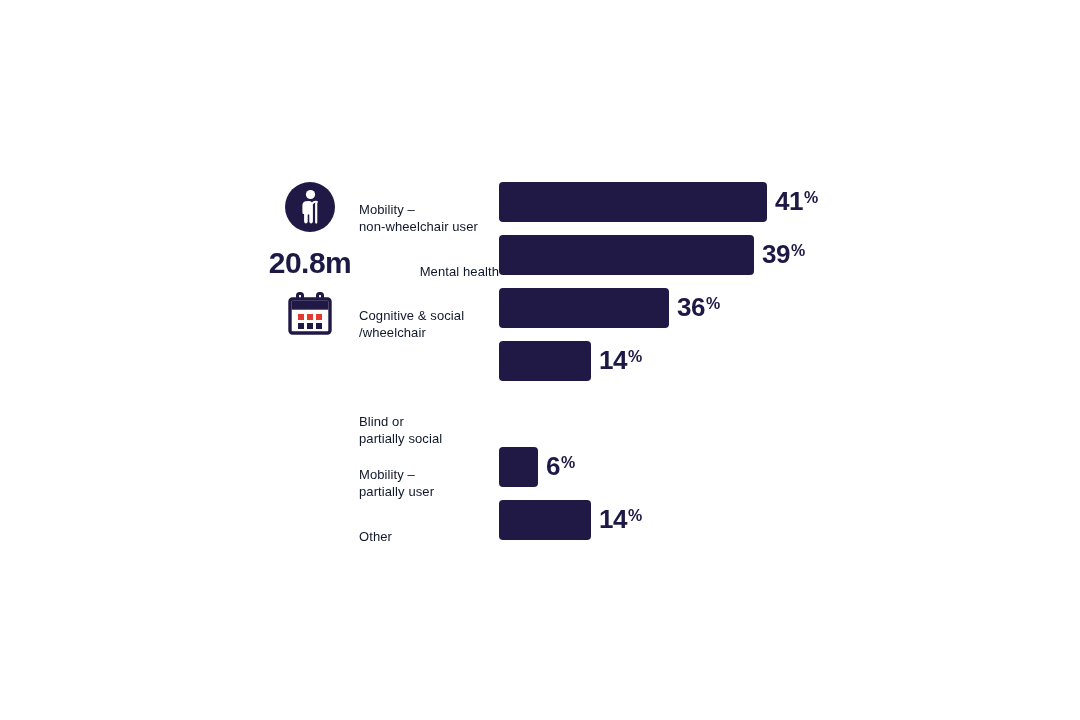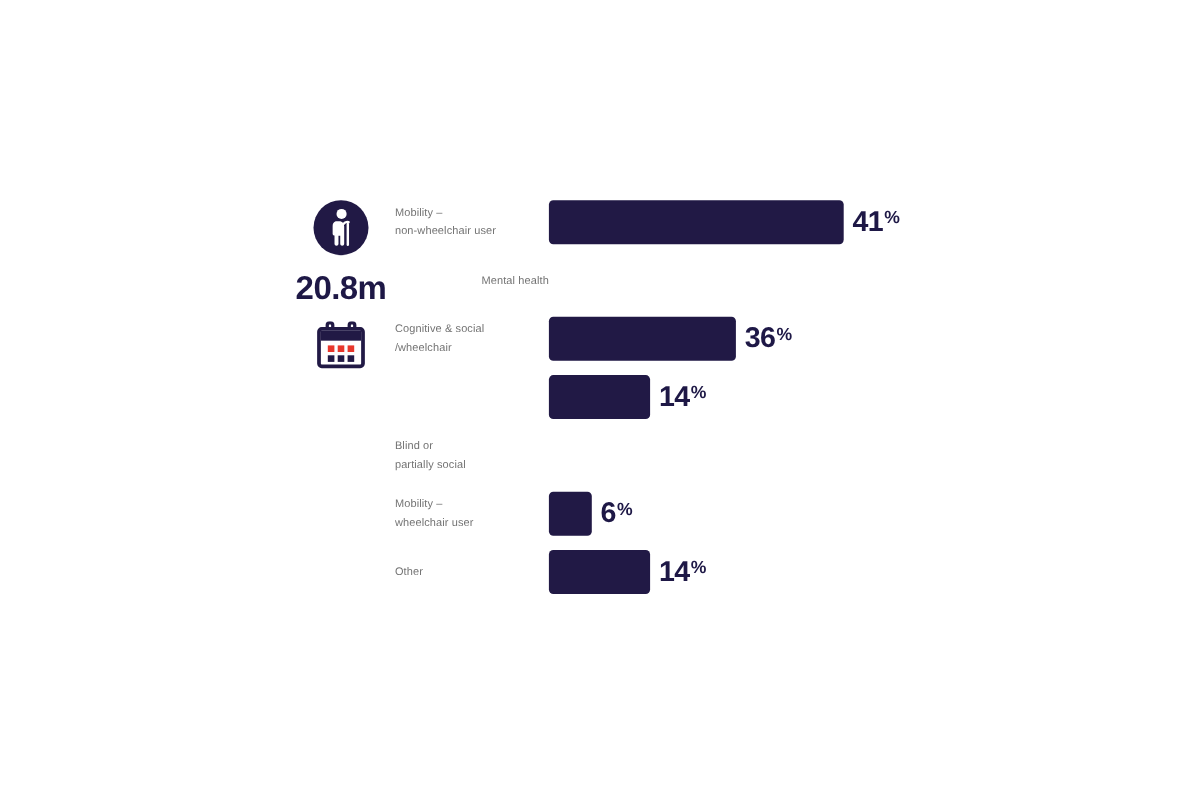--- a/index.html
+++ b/index.html
@@ -68,25 +68,25 @@
   }
 
   .row {
     position: relative;
     height: 53px;
   }
 
   .row-label {
     position: absolute;
     left: 0;
-    top: 0;
+    top: 16px;
     width: 140px;
-    font-size: 10px;
+    font-size: 13px;
     line-height: 17px;
-    color: #737373;
+    color: #0f172a;
     letter-spacing: 0.1px;
   }
   .row-label .l2 { display: block; }
 
   .bar-track {
     position: absolute;
     left: 140px;
     top: 0;
     height: 40px;
     width: 500px;
@@ -171,20 +171,26 @@
           <span>41</span><span class="pct">%</span>
         </div>
       </div>
     </div>
 
     <div class="row">
       <div class="row-label" style="padding-top: 12px; text-align: right;">
         <span>Mental health</span>
         
       </div>
+      <div class="bar-track">
+        <div class="bar" style="width: 255px;"></div>
+        <div class="bar-value" style="left: 263px;">
+          <span>39</span><span class="pct">%</span>
+        </div>
+      </div>
     </div>
 
     <div class="row two-line">
       <div class="row-label">
         <span>Cognitive &amp; social</span>
         <span class="l2">/wheelchair</span>
       </div>
       <div class="bar-track">
         <div class="bar" style="width: 170px;"></div>
         <div class="bar-value" style="left: 178px;">
@@ -205,21 +211,21 @@
     <div class="row two-line">
       <div class="row-label">
         <span>Blind or</span>
         <span class="l2">partially social</span>
       </div>
     </div>
 
     <div class="row two-line">
       <div class="row-label">
         <span>Mobility –</span>
-        <span class="l2">wheelchair user</span>
+        <span class="l2">partially user</span>
       </div>
       <div class="bar-track">
         <div class="bar" style="width: 39px;"></div>
         <div class="bar-value" style="left: 47px;">
           <span>6</span><span class="pct">%</span>
         </div>
       </div>
     </div>
 
     <div class="row">

